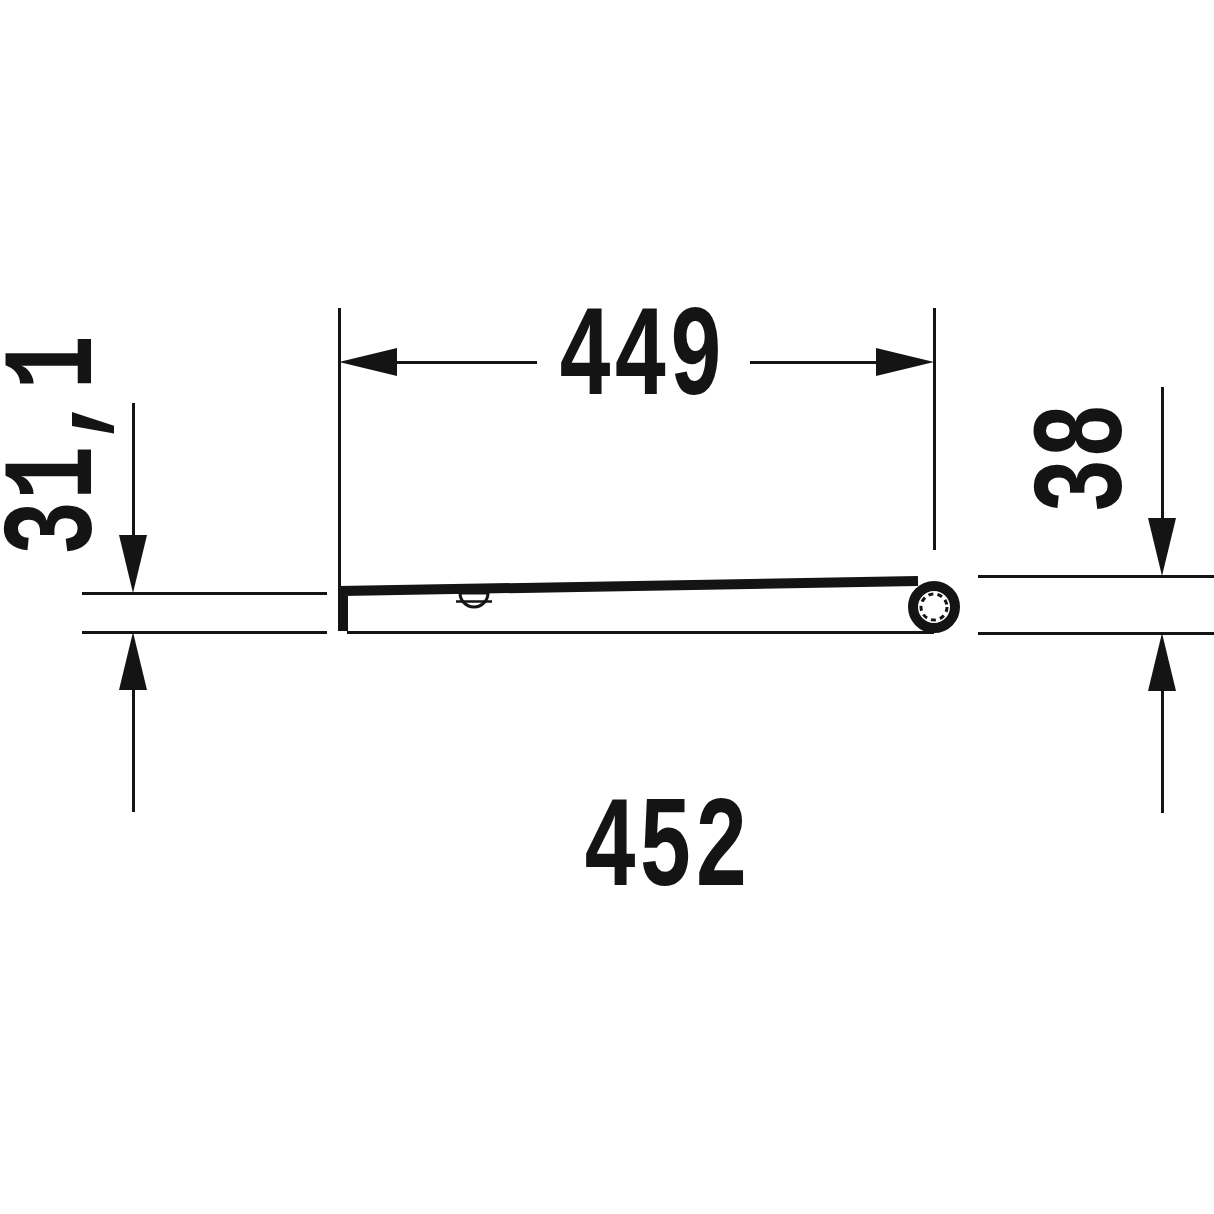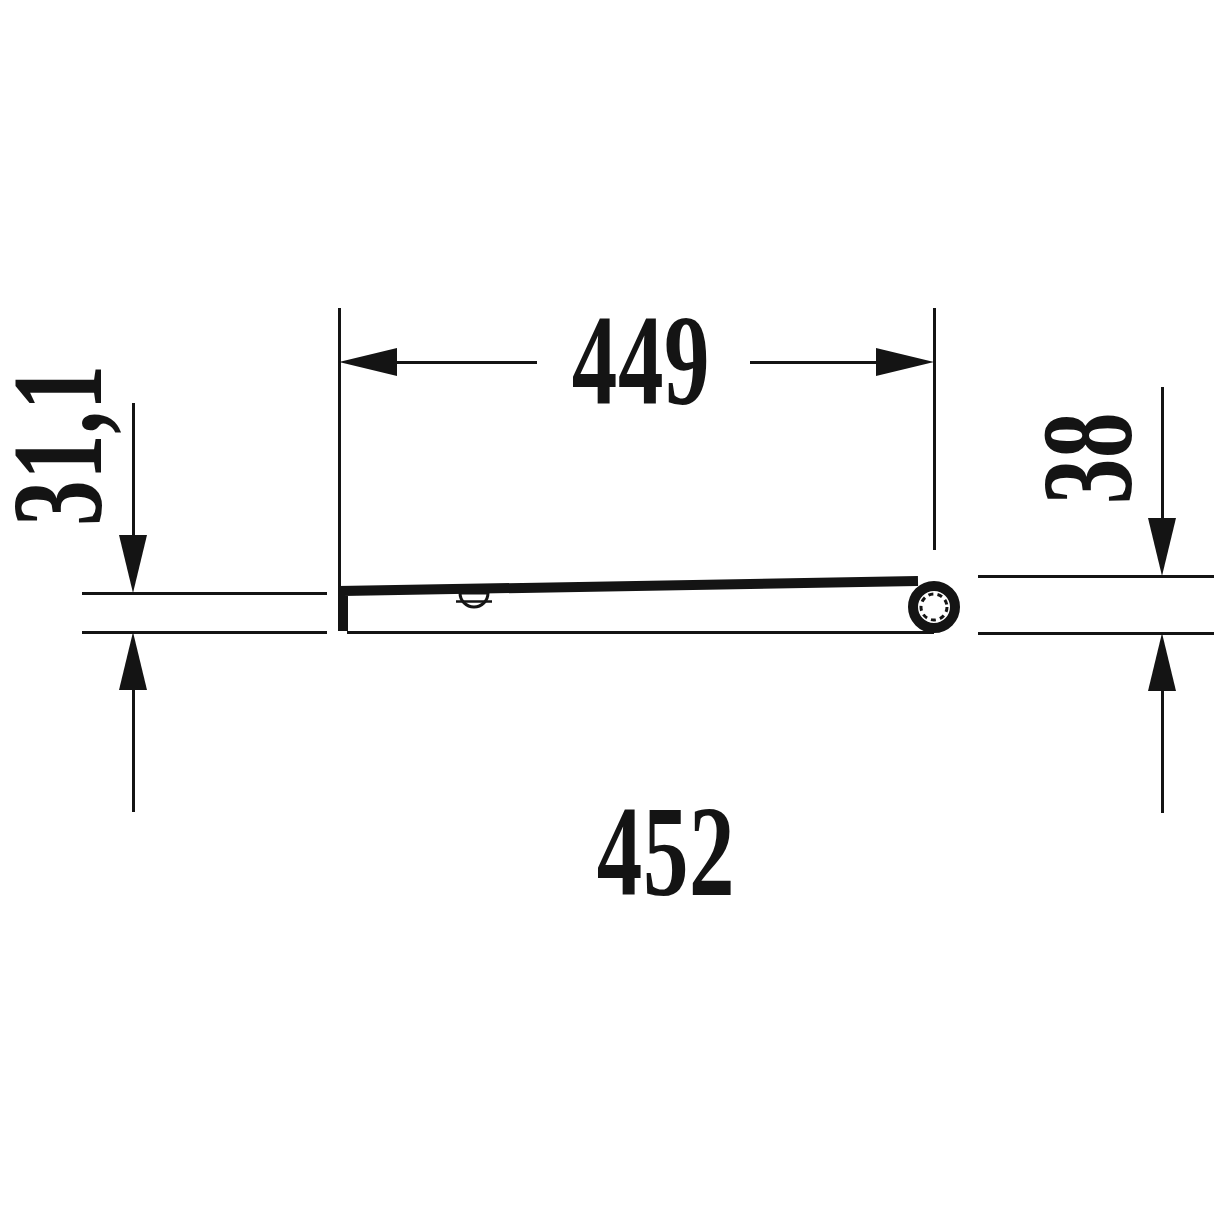--- a/index.html
+++ b/index.html
@@ -3,21 +3,21 @@
 <meta charset="utf-8">
 <style>
   :root { --ink: #141414; --bg: #ffffff; }
   html, body { margin: 0; padding: 0; background: var(--bg); }
   .canvas {
     position: relative;
     width: 1214px;
     height: 1214px;
     background: var(--bg);
     overflow: hidden;
-    font-family: Liberation Serif, serif;
+    font-family: Liberation Mono, monospace;
   }
   .line { position: absolute; background: var(--ink); }
   .lbl {
     position: absolute;
     color: var(--ink);
     font-weight: bold;
     font-size: 130px;
     line-height: 1;
     white-space: nowrap;
     transform: translate(-50%, -50%) scaleX(0.7);

